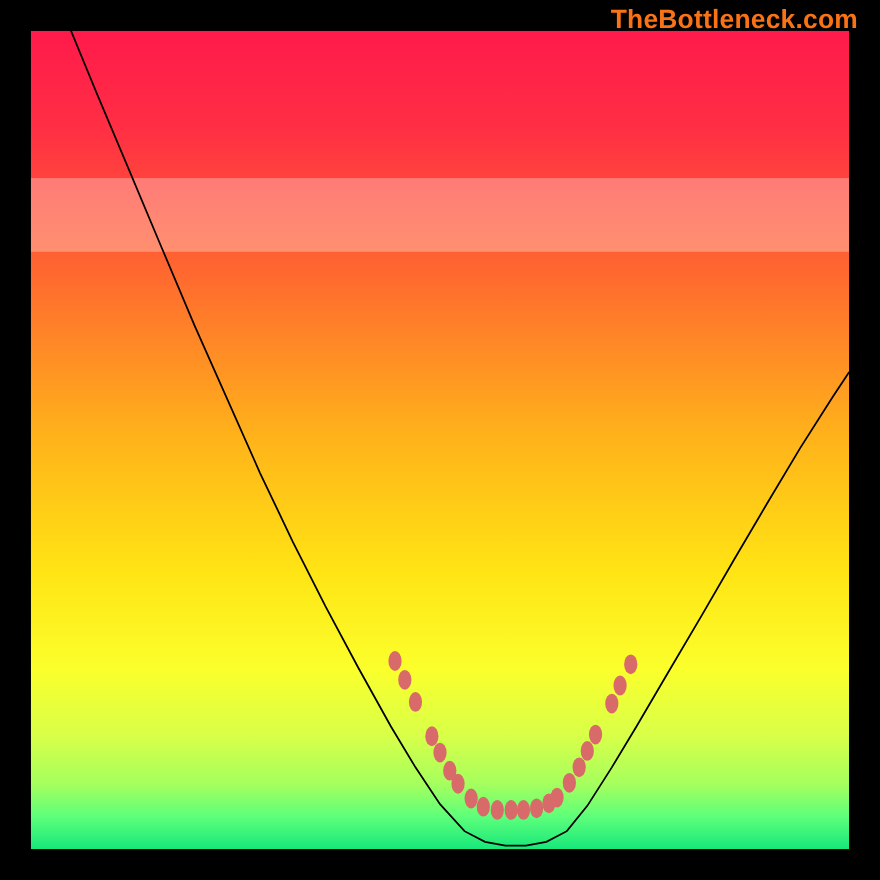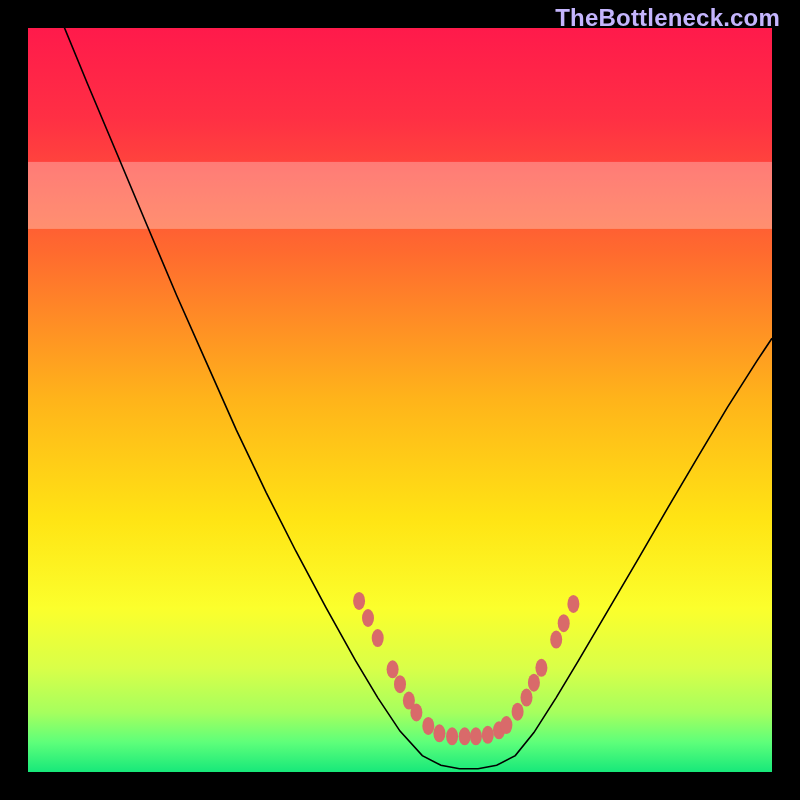--- a/index.html
+++ b/index.html
@@ -20,21 +20,21 @@
     position: absolute;
     left: 28px;
     top: 28px;
     width: 744px;
     height: 744px;
   }
   .watermark {
     position: absolute;
     top: 4px;
     right: 20px;
-    color: #c4b5fd;
+    color: #f97316;
     font-size: 24px;
     font-weight: 600;
     letter-spacing: 0.2px;
   }
 </style>
 </head>
 <body>
 
 <div class="frame">
   <svg class="plot" viewBox="0 0 744 744" preserveAspectRatio="none">

